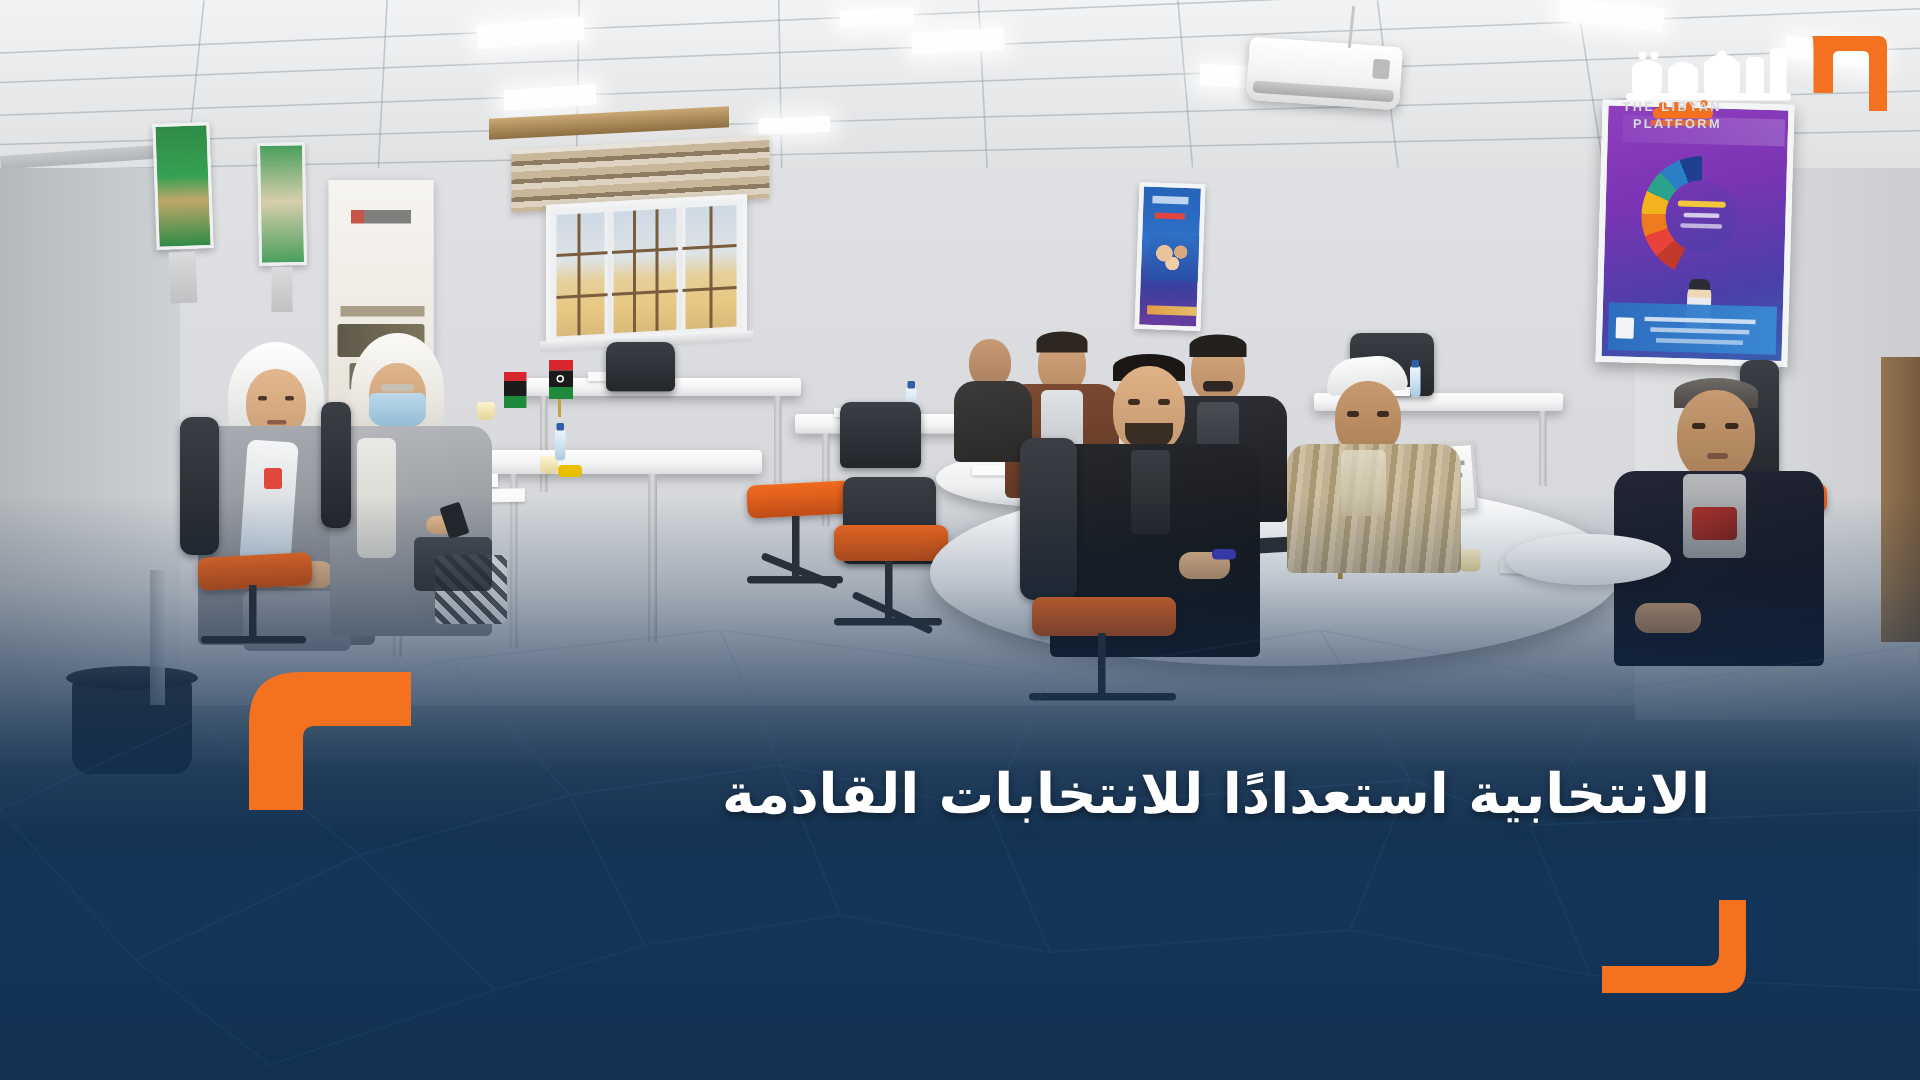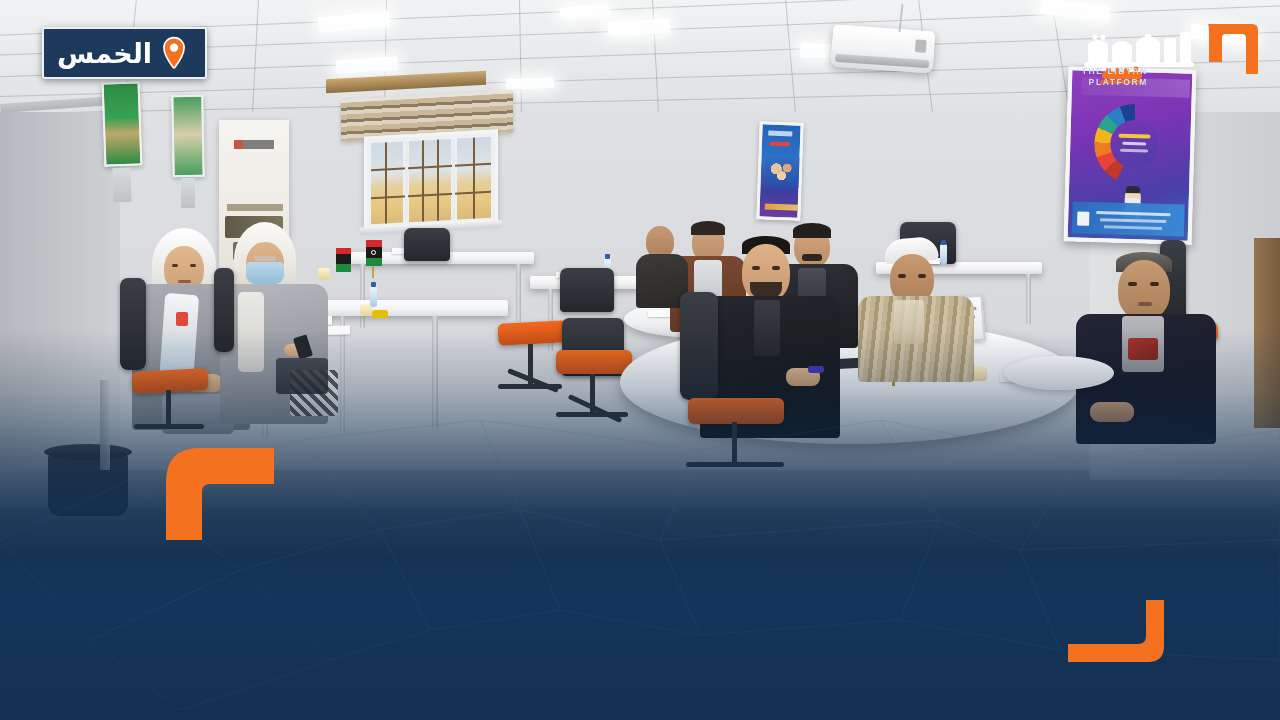--- a/index.html
+++ b/index.html
@@ -626,28 +626,20 @@
       <polygon points="90,220 240,150 330,240 180,290"></polygon>
       <polygon points="240,150 380,110 430,210 330,240"></polygon>
       <polygon points="380,110 520,90 560,190 430,210"></polygon>
       <polygon points="520,90 660,120 700,215 560,190"></polygon>
       <polygon points="660,120 940,100 900,200 700,215"></polygon>
       <polygon points="940,100 1020,130 1060,230 900,200"></polygon>
       <polygon points="1020,130 1280,120 1280,240 1060,230"></polygon>
     </g>
   </svg>
 
-  <div id="loc-badge">
-    <svg class="pin" viewBox="0 0 26 34">
-      <path d="M13 1.6C7.4 1.6 2.9 6.1 2.9 11.7c0 7.2 8.4 18.6 9.3 19.8.4.5 1.2.5 1.6 0
-               .9-1.2 9.3-12.6 9.3-19.8C23.1 6.1 18.6 1.6 13 1.6z" fill="#f4711f" stroke="#ffffff" stroke-width="1.6"></path>
-      <circle cx="13" cy="11.6" r="4.2" fill="#ffffff"></circle>
-    </svg>
-    <span class="loc-text">الخمس</span>
-  </div>
 
   <div id="brand">
     <svg class="logo-svg" viewBox="0 0 186 82">
 
       <path d="M132 12 L176 12 Q182 12 182 18 L182 62 L170 62 L170 26 Q170 22 166 22 L150 22
                Q146 22 146 26 L146 50 L133 50 L133 24 Q133 12 132 12 Z" fill="#f4711f"></path>
       <path d="M118 18 L140 18 L140 30 L130 30 L130 52 L118 52 Z" fill="#f4711f" opacity="0"></path>
 
       <g fill="#ffffff">
         <rect x="104" y="20" width="11" height="34" rx="3"></rect>
@@ -679,16 +671,17 @@
 
   <svg class="bracket" style="left:166px;top:448px;width:108px;height:92px;" viewBox="0 0 108 92">
     <path d="M0 92 L0 34 Q0 0 34 0 L108 0 L108 36 L44 36 Q36 36 36 44 L36 92 Z" fill="#f4711f"></path>
   </svg>
 
   <svg class="bracket" style="left:1068px;top:600px;width:96px;height:62px;" viewBox="0 0 96 62">
     <path d="M96 0 L96 46 Q96 62 80 62 L0 62 L0 44 L70 44 Q78 44 78 36 L78 0 Z" fill="#f4711f"></path>
   </svg>
 
   <div id="headline">
+    <div>الانتخابية استعدادًا للانتخابات القادمة</div>
   </div>
 
 
 </div>
 
 </body></html>

